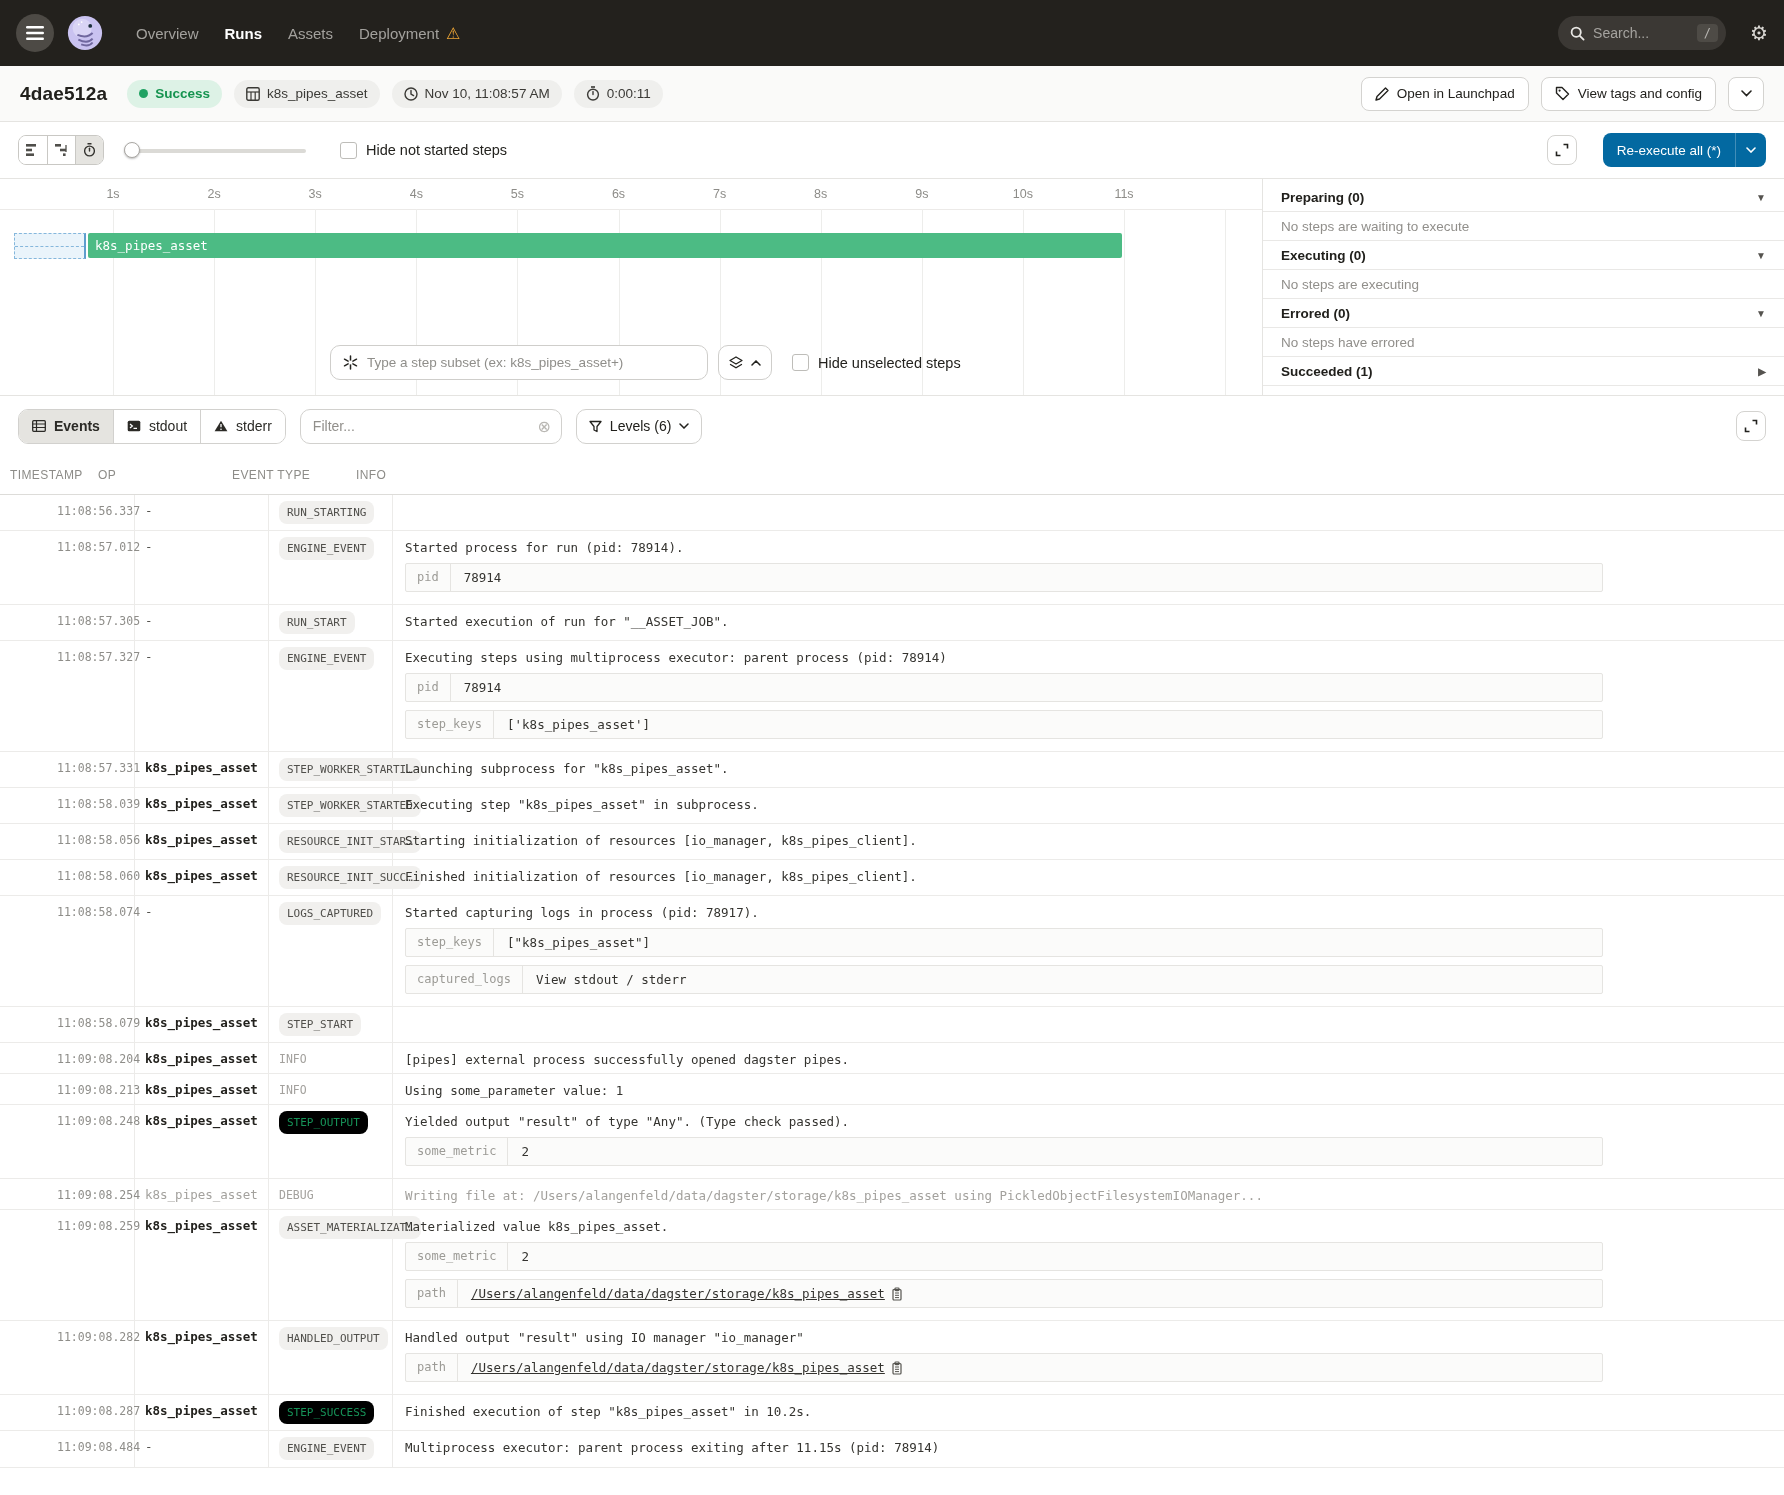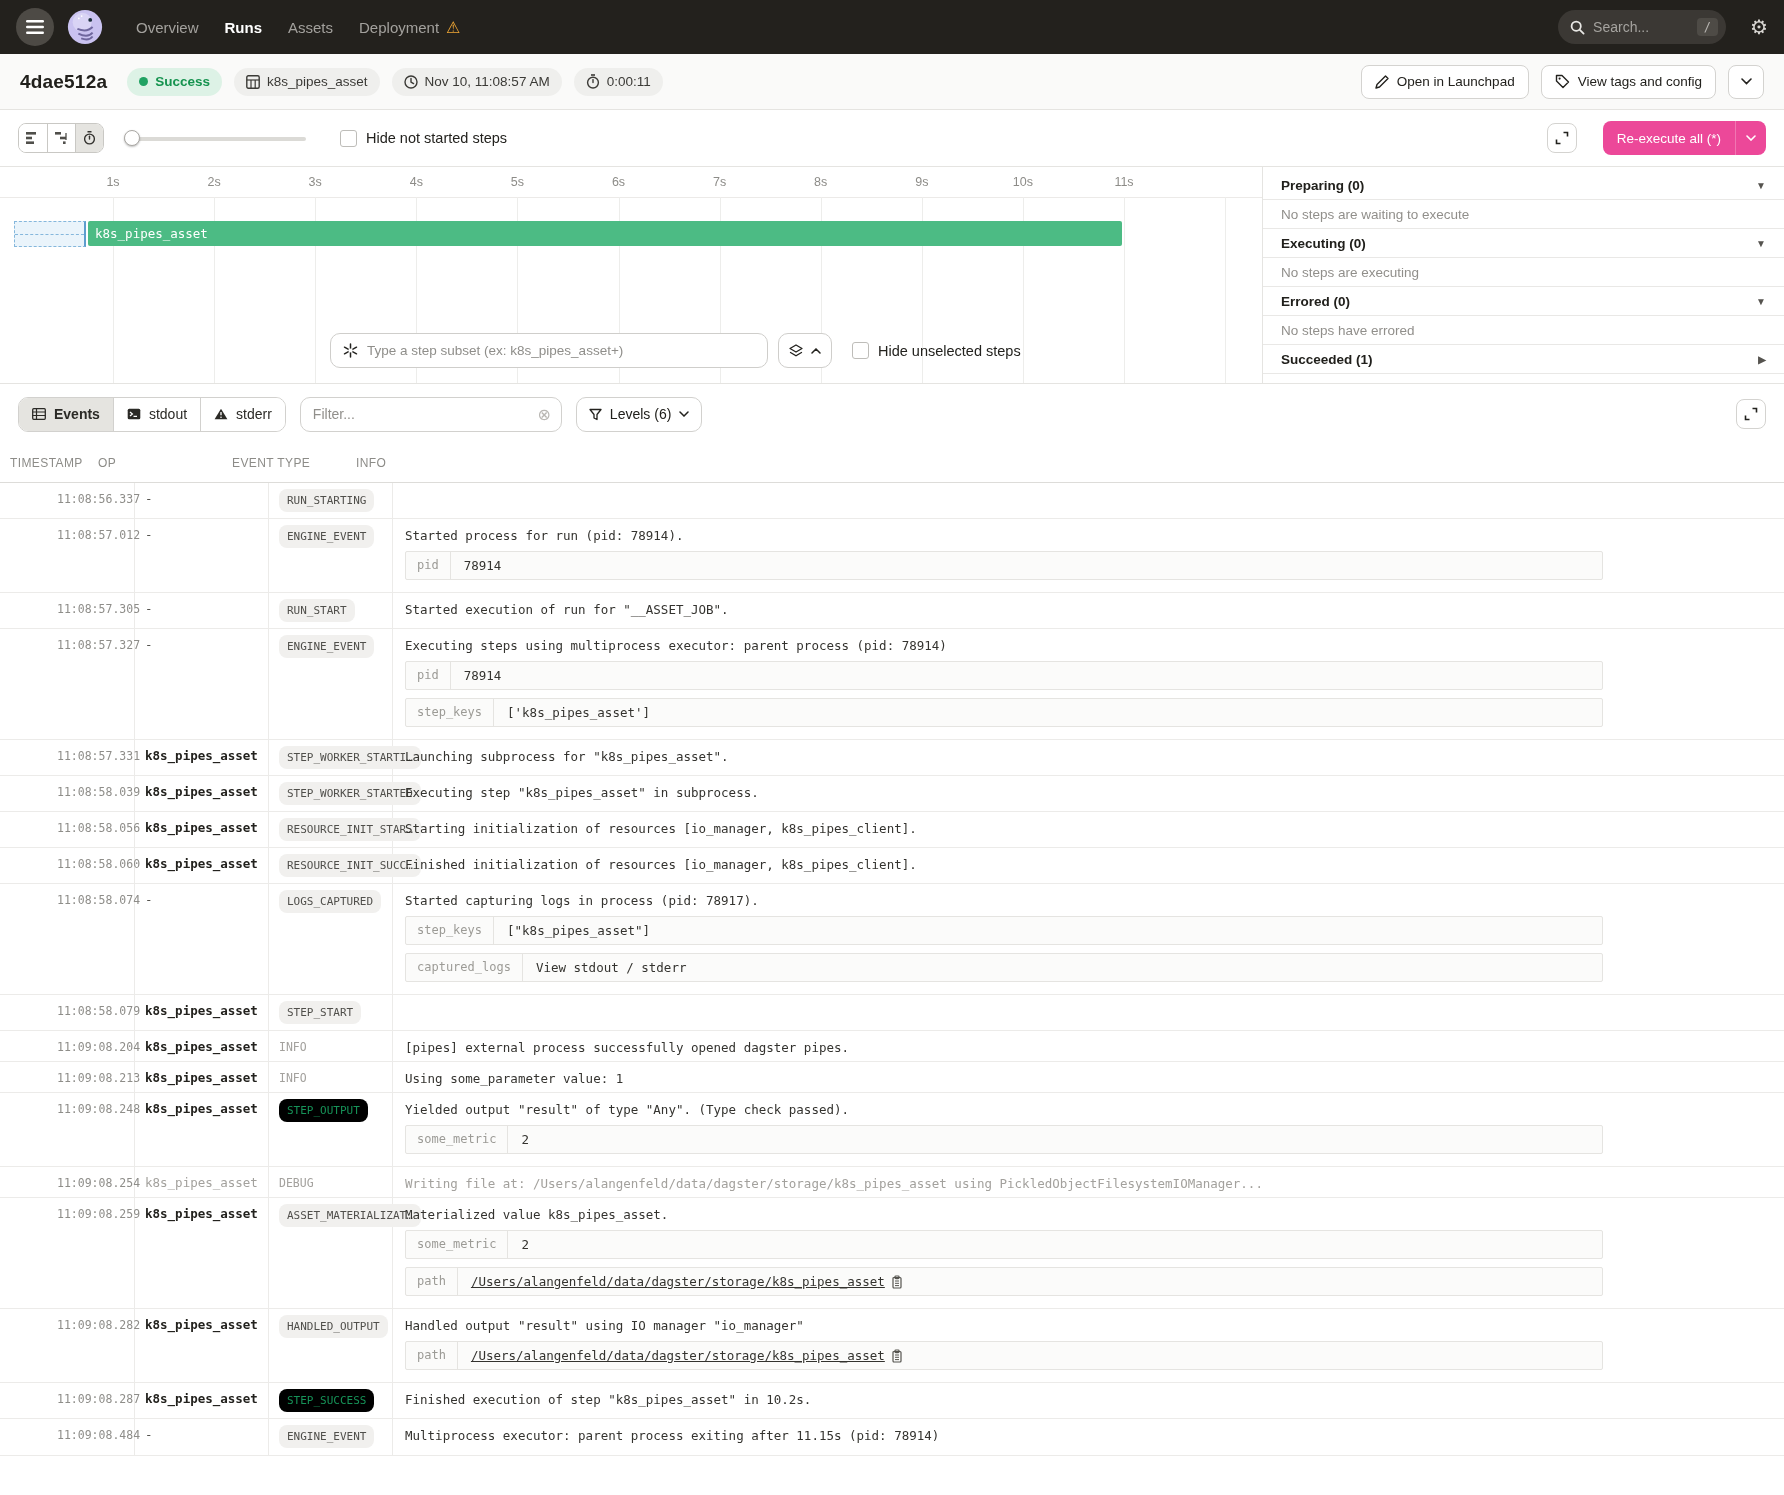--- a/index.html
+++ b/index.html
@@ -1,20 +1,20 @@
 <!DOCTYPE html>
 <html><head>
 <meta charset="utf-8">
 <style>
   * { margin:0; padding:0; box-sizing:border-box; }
   html,body { width:1784px; height:1495px; }
   body { font-family:"Liberation Sans", sans-serif; background:#fff; position:relative; overflow:hidden; color:#21201c; }
 
   
-  .topnav { height:54px; background:#23211d; display:flex; align-items:center; padding:0 16px; gap:10px; }
+  .topnav { height:66px; background:#23211d; display:flex; align-items:center; padding:0 16px; gap:10px; }
   .hamburger { width:38px; height:38px; border-radius:50%; background:#4d4a45; display:flex; align-items:center; justify-content:center; cursor:pointer; flex:0 0 auto; }
   .hamburger svg { display:block; }
   .logo { width:38px; height:38px; margin-left:2px; flex:0 0 auto; }
   .nav-links { display:flex; align-items:center; gap:26px; margin-left:22px; }
   .nav-link { font-size:15px; color:#a3a19d; cursor:pointer; display:flex; align-items:center; gap:7px; }
   .nav-link.active { color:#ffffff; font-weight:bold; }
   .topnav .spacer { flex:1; }
   .search-pill { width:168px; height:34px; background:#3b3834; border-radius:17px; display:flex; align-items:center; padding:0 8px 0 12px; gap:8px; }
   .search-pill .ph { color:#a5a39f; font-size:14px; flex:1; }
   .slash-badge { background:#4e4b46; color:#b8b6b2; border-radius:4px; font-size:12px; padding:2px 7px; font-family:"DejaVu Sans Mono",monospace; }
@@ -36,36 +36,36 @@
   .seg-btn { width:28px; height:28px; display:flex; align-items:center; justify-content:center; background:#fff; border-left:1px solid #c9c8c4; cursor:pointer; }
   .seg-btn:first-child { border-left:none; }
   .seg-btn.active { background:#e5e4e0; }
   .slider { width:182px; height:16px; position:relative; cursor:pointer; }
   .slider .track { position:absolute; left:0; right:0; top:7px; height:4px; background:#dbdad6; border-radius:2px; }
   .slider .knob { position:absolute; left:0; top:0; width:16px; height:16px; border-radius:50%; background:#fff; border:1px solid #aaa8a4; box-shadow:0 1px 2px rgba(0,0,0,.25); }
   .chk-row { display:flex; align-items:center; gap:9px; cursor:pointer; }
   .chk { width:17px; height:17px; border:1.5px solid #bebdb9; border-radius:3px; background:#fff; }
   .chk-label { font-size:14.5px; color:#23221e; }
   .gantt-toolbar .spacer { flex:1; }
-  .btn-dark { display:inline-flex; align-items:stretch; background:#ec4899; border-radius:8px; overflow:hidden; cursor:pointer; height:34px; }
+  .btn-dark { display:inline-flex; align-items:stretch; background:#0369a1; border-radius:8px; overflow:hidden; cursor:pointer; height:34px; }
   .btn-dark .main { color:#fff; font-size:13.5px; display:flex; align-items:center; padding:0 14px; }
   .btn-dark .caret { display:flex; align-items:center; padding:0 10px; border-left:1px solid rgba(255,255,255,.25); }
 
   
   .gantt-region { position:relative; height:218px; border-top:1px solid #e5e4e1; border-bottom:1px solid #e5e4e1; background:#fff; }
   .gantt-plot { position:absolute; left:0; top:0; bottom:0; width:1262px; overflow:hidden; }
   .tick-label { position:absolute; top:8px; transform:translateX(-50%); font-size:12.5px; color:#8d8c88; }
   .grid-line { position:absolute; top:30px; bottom:0; width:1px; background:#ededeb; }
   .label-sep { position:absolute; left:0; right:0; top:30px; height:1px; background:#eceae8; }
   .wait-box { position:absolute; left:14px; top:54px; width:72px; height:26px; background:#eaf4fb; border:1px dashed #85b7dc; border-right:2px solid #5e9ecd; }
   .wait-box:after { content:""; position:absolute; left:0; right:0; top:50%; border-top:1px dashed #85b7dc; }
   .gantt-bar { position:absolute; left:88px; top:54px; width:1034px; height:25px; background:#4cbb84; border-radius:2px; display:flex; align-items:center; padding-left:7px; cursor:pointer; }
   .gantt-bar span { color:#fff; font-size:12.5px; font-family:"DejaVu Sans Mono",monospace; }
   .subset-row { position:absolute; left:330px; top:166px; display:flex; align-items:center; gap:10px; }
-  .subset-input { width:438px; height:35px; border:1px solid #cfcecb; border-radius:10px; background:#fff; display:flex; align-items:center; padding:0 12px; gap:9px; }
+  .subset-input { width:378px; height:35px; border:1px solid #cfcecb; border-radius:10px; background:#fff; display:flex; align-items:center; padding:0 12px; gap:9px; }
   .subset-input .ph { color:#8f8e8a; font-size:13.5px; white-space:nowrap; }
   .pill-btn { height:35px; border:1px solid #cfcecb; border-radius:10px; background:#fff; display:flex; align-items:center; padding:0 10px; gap:8px; cursor:pointer; }
   .subset-row .chk-row { margin-left:10px; }
 
   
   .side-panel { position:absolute; right:0; top:0; bottom:0; width:522px; background:#fff; border-left:1px solid #e5e4e1; padding-top:4px; }
   .sp-row { height:29px; display:flex; align-items:center; padding:0 18px; border-bottom:1px solid #e9e8e6; }
   .sp-head { font-size:13.5px; font-weight:bold; color:#21201c; display:flex; align-items:center; justify-content:space-between; cursor:pointer; }
   .sp-head .chev { color:#55534f; font-size:10px; }
   .sp-body { font-size:13.5px; color:#918f8b; }

